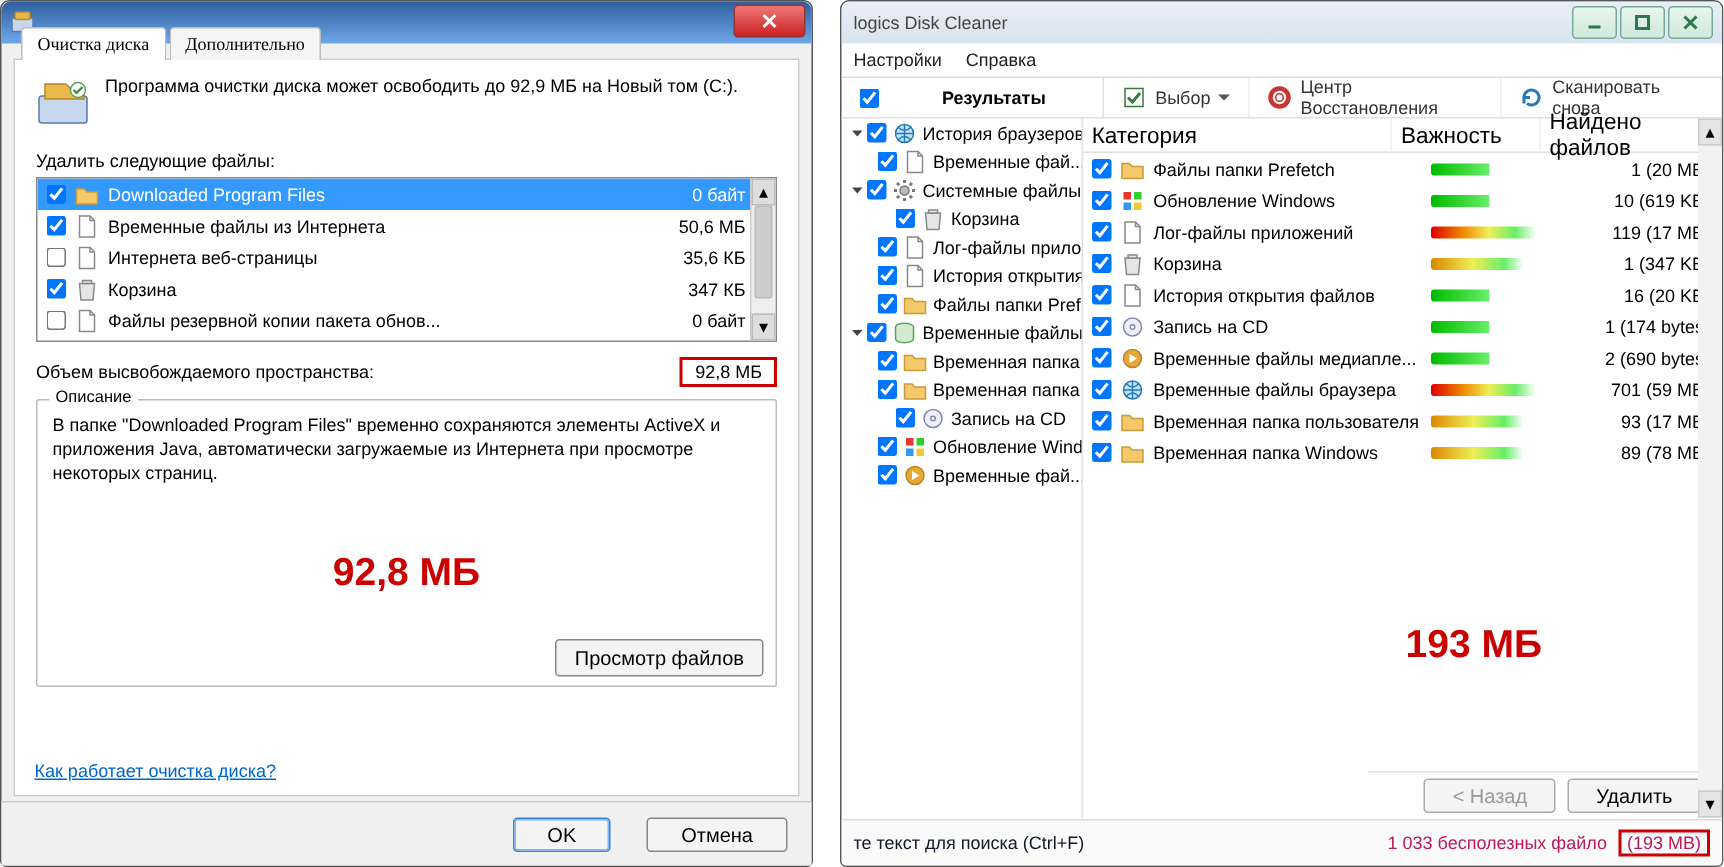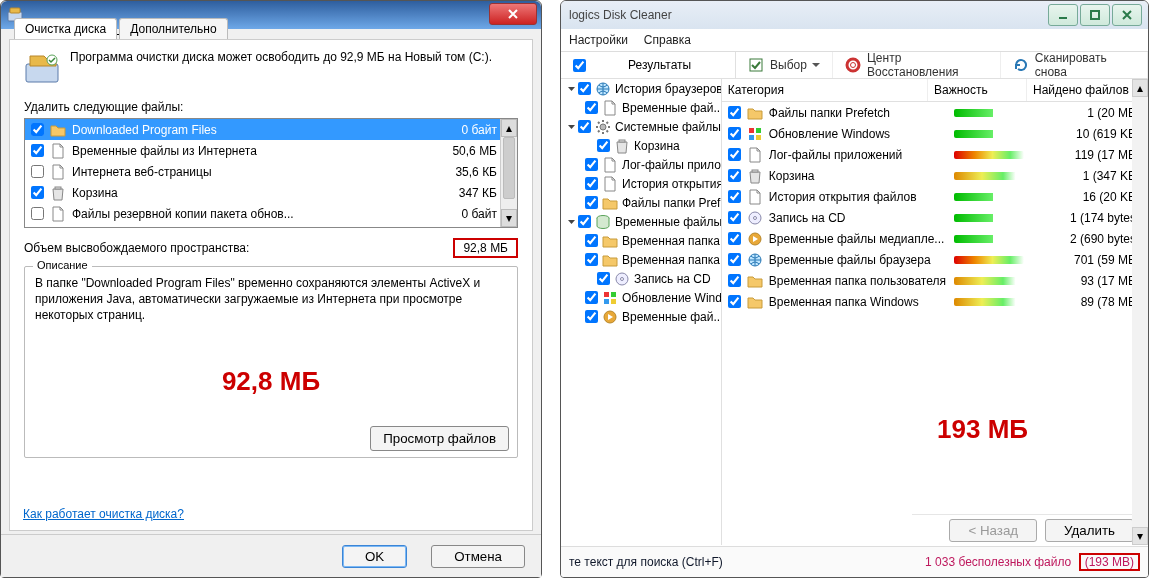--- a/index.html
+++ b/index.html
@@ -8,21 +8,21 @@
   
   .win { position:absolute; left:0; top:0; width:540px; height:576px; border:1px solid #555; border-radius:6px 6px 4px 4px; background:#f0f0f0;}
   .win-titlebar { height:28px; background:linear-gradient(#2e5e9e,#6ea8e8); display:flex; align-items:center; padding:0 6px; border-radius:6px 6px 0 0; position:relative;}
   .win-titlebar .ico { width:16px; height:16px; margin-right:6px;}
   .win-titlebar .ico svg{width:16px;height:16px;}
   .win-titlebar .ttl { color:#000; font-size:12px;margin-top:40px;}
   .win-close { position:absolute; right:4px; top:2px; width:46px; height:20px; background:linear-gradient(#e77,#c22); border:1px solid #933; border-radius:3px; display:flex; align-items:center; justify-content:center; color:#fff; font-weight:bold;}
   .win-close svg{width:10px;height:10px;}
   .win-body { position:absolute; left:8px; right:8px; top:38px; bottom:46px; background:#fff; border:1px solid #ccc;}
   .tabs { position:absolute; top:-22px; left:4px; display:flex;}
-  .tab { padding:3px 10px; border:1px solid #bbb; border-bottom:none; border-radius:3px 3px 0 0; background:#f5f5f5; margin-right:2px;}
+  .tab { padding:3px 10px; border:1px solid #bbb; border-bottom:none; border-radius:3px 3px 0 0; background:#f5f5f5; margin-right:2px;font-family:Liberation Serif, serif;}
   .tab.active{background:#fff; font-weight:normal;}
   .win-inner{padding:10px 14px 10px 14px;}
   .win-inner .hdr{display:flex; align-items:flex-start;}
   .win-inner .hdr .big-ico{width:36px;height:36px;margin-right:10px;flex:none;}
   .win-inner .hdr .big-ico svg{width:36px;height:36px;}
   .win-inner .hdr .txt{font-size:12px; color:#000; line-height:1.3;}
   .del-label{margin-top:14px;}
   .filelist{margin-top:4px; height:108px; border:1px solid #888; overflow:hidden; position:relative;}
   .fl-rows{position:absolute; left:0; right:16px; top:0; bottom:0;}
   .fl-row{display:flex; align-items:center; height:21px; padding:0 4px; border-bottom:0;}
@@ -54,37 +54,37 @@
   .rwin-titlebar{height:28px;background:linear-gradient(#e8eef6,#d9e4f0);display:flex;align-items:center;padding:0 8px;color:#333;position:relative;}
   .rwin-titlebar .ttl{font-size:12px;color:#444;}
   .rctl{position:absolute;right:6px;top:3px;display:flex;}
   .rctl .b{width:28px;height:20px;margin-left:2px;border:1px solid #7a9;background:linear-gradient(#e8f5ee,#cfe9db);border-radius:3px;display:flex;align-items:center;justify-content:center;}
   .rctl .b svg{width:10px;height:10px;stroke:#2a7a4a;}
   .rmenu{height:22px;border-bottom:1px solid #ddd;display:flex;align-items:center;padding-left:8px;font-size:12px;color:#222;}
   .rmenu span{margin-right:16px;}
   .rtoolbar{height:26px;border-bottom:1px solid #e0e0e0;display:flex;align-items:stretch;}
   .tree-head{width:176px;border-right:1px solid #e0e0e0;display:flex;align-items:center;padding-left:8px;}
   .tree-head .chk{margin-right:6px;}
-  .tree-head .bold{font-weight:normal;padding-left:36px;}
+  .tree-head .bold{font-weight:bold;padding-left:36px;}
   .rtb-btn{display:flex;align-items:center;padding:0 12px;border-right:1px solid #eee;color:#333;}
   .rtb-btn .mi{width:16px;height:16px;margin-right:6px;}
   .rtb-btn .mi svg{width:16px;height:16px;}
   .rtb-btn .caret{margin-left:5px;border:4px solid transparent;border-top-color:#555;display:inline-block;position:relative;top:2px;}
   .rcontent{position:absolute;left:0;right:0;top:78px;bottom:32px;display:flex;}
   .tree{width:176px;border-right:1px solid #e0e0e0;overflow:hidden;font-size:12px;}
   .tnode{display:flex;align-items:center;height:19px;white-space:nowrap;}
   .tnode .exp{width:12px;height:12px;margin-right:2px;display:inline-flex;align-items:center;justify-content:center;}
   .tnode .exp svg{width:9px;height:9px;}
   .tnode input{margin:0 4px 0 0;}
   .tnode .ti{width:16px;height:16px;margin-right:4px;}
   .tnode .ti svg{width:16px;height:16px;}
   .indent1{padding-left:6px;}
   .indent2{padding-left:22px;}
   .results{flex:1;display:flex;flex-direction:column;position:relative;}
-  .rhdr{height:22px;display:flex;align-items:center;border-bottom:1px solid #e0e0e0;font-size:12px;color:#000;}
+  .rhdr{height:22px;display:flex;align-items:center;border-bottom:1px solid #e0e0e0;font-size:15px;color:#000;}
   .rhdr .hc{padding:0 6px;border-right:1px solid #eee;height:100%;display:flex;align-items:center;}
   .rhdr .hc.cat{flex:1;}
   .rhdr .hc.imp{width:86px;}
   .rhdr .hc.cnt{width:108px;}
   .rrow{display:flex;align-items:center;height:21px;padding:0 4px;font-size:12px;}
   .rrow input{margin:0 6px 0 2px;}
   .rrow .ti2{width:16px;height:16px;margin-right:6px;}
   .rrow .ti2 svg{width:16px;height:16px;}
   .rrow .cat{flex:1;overflow:hidden;white-space:nowrap;text-overflow:ellipsis;}
   .rrow .imp{width:86px;display:flex;align-items:center;justify-content:center;}

